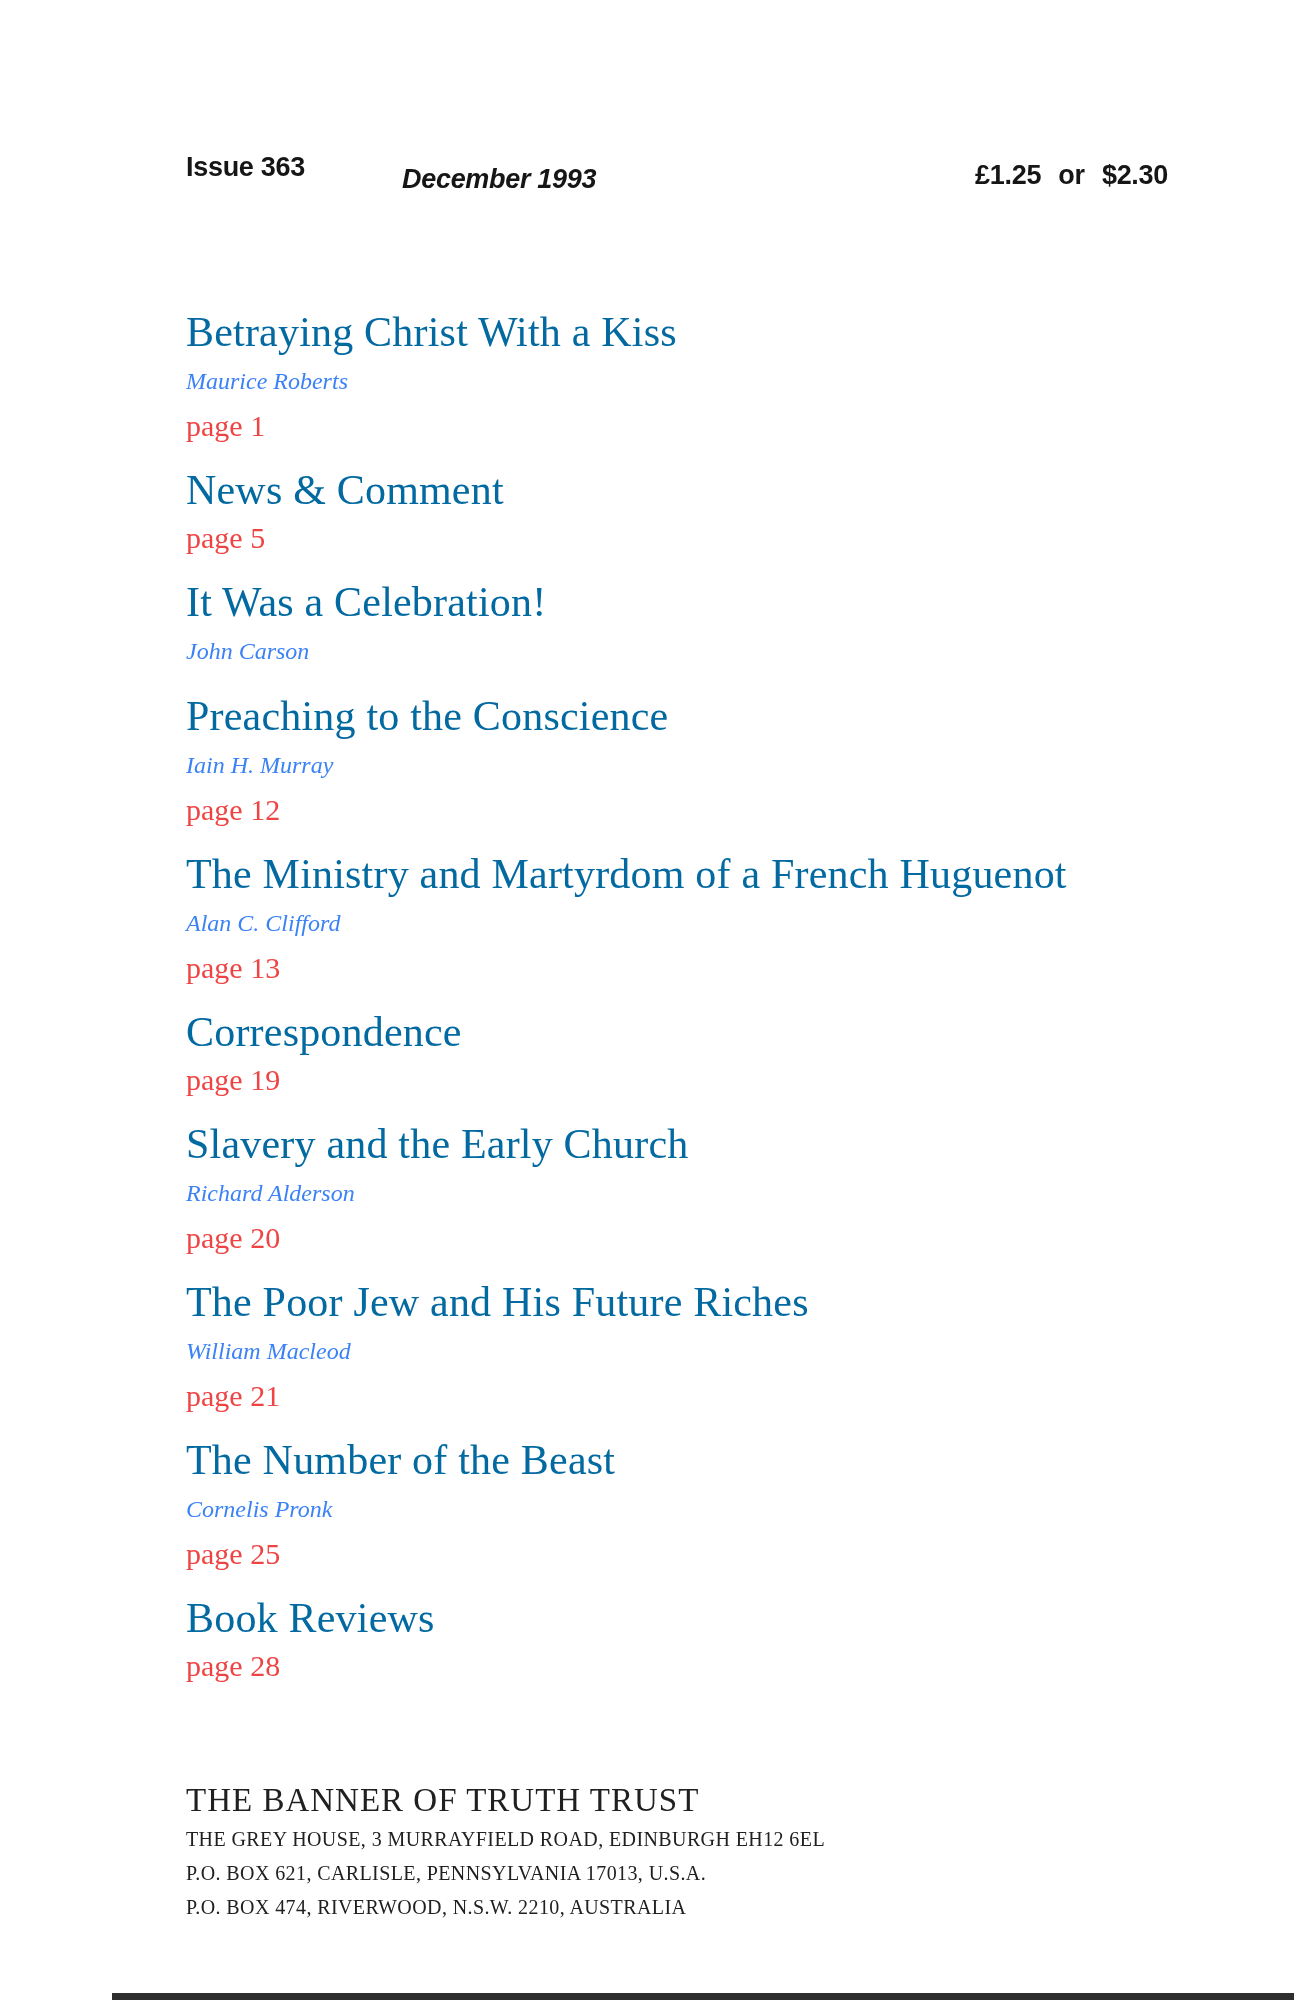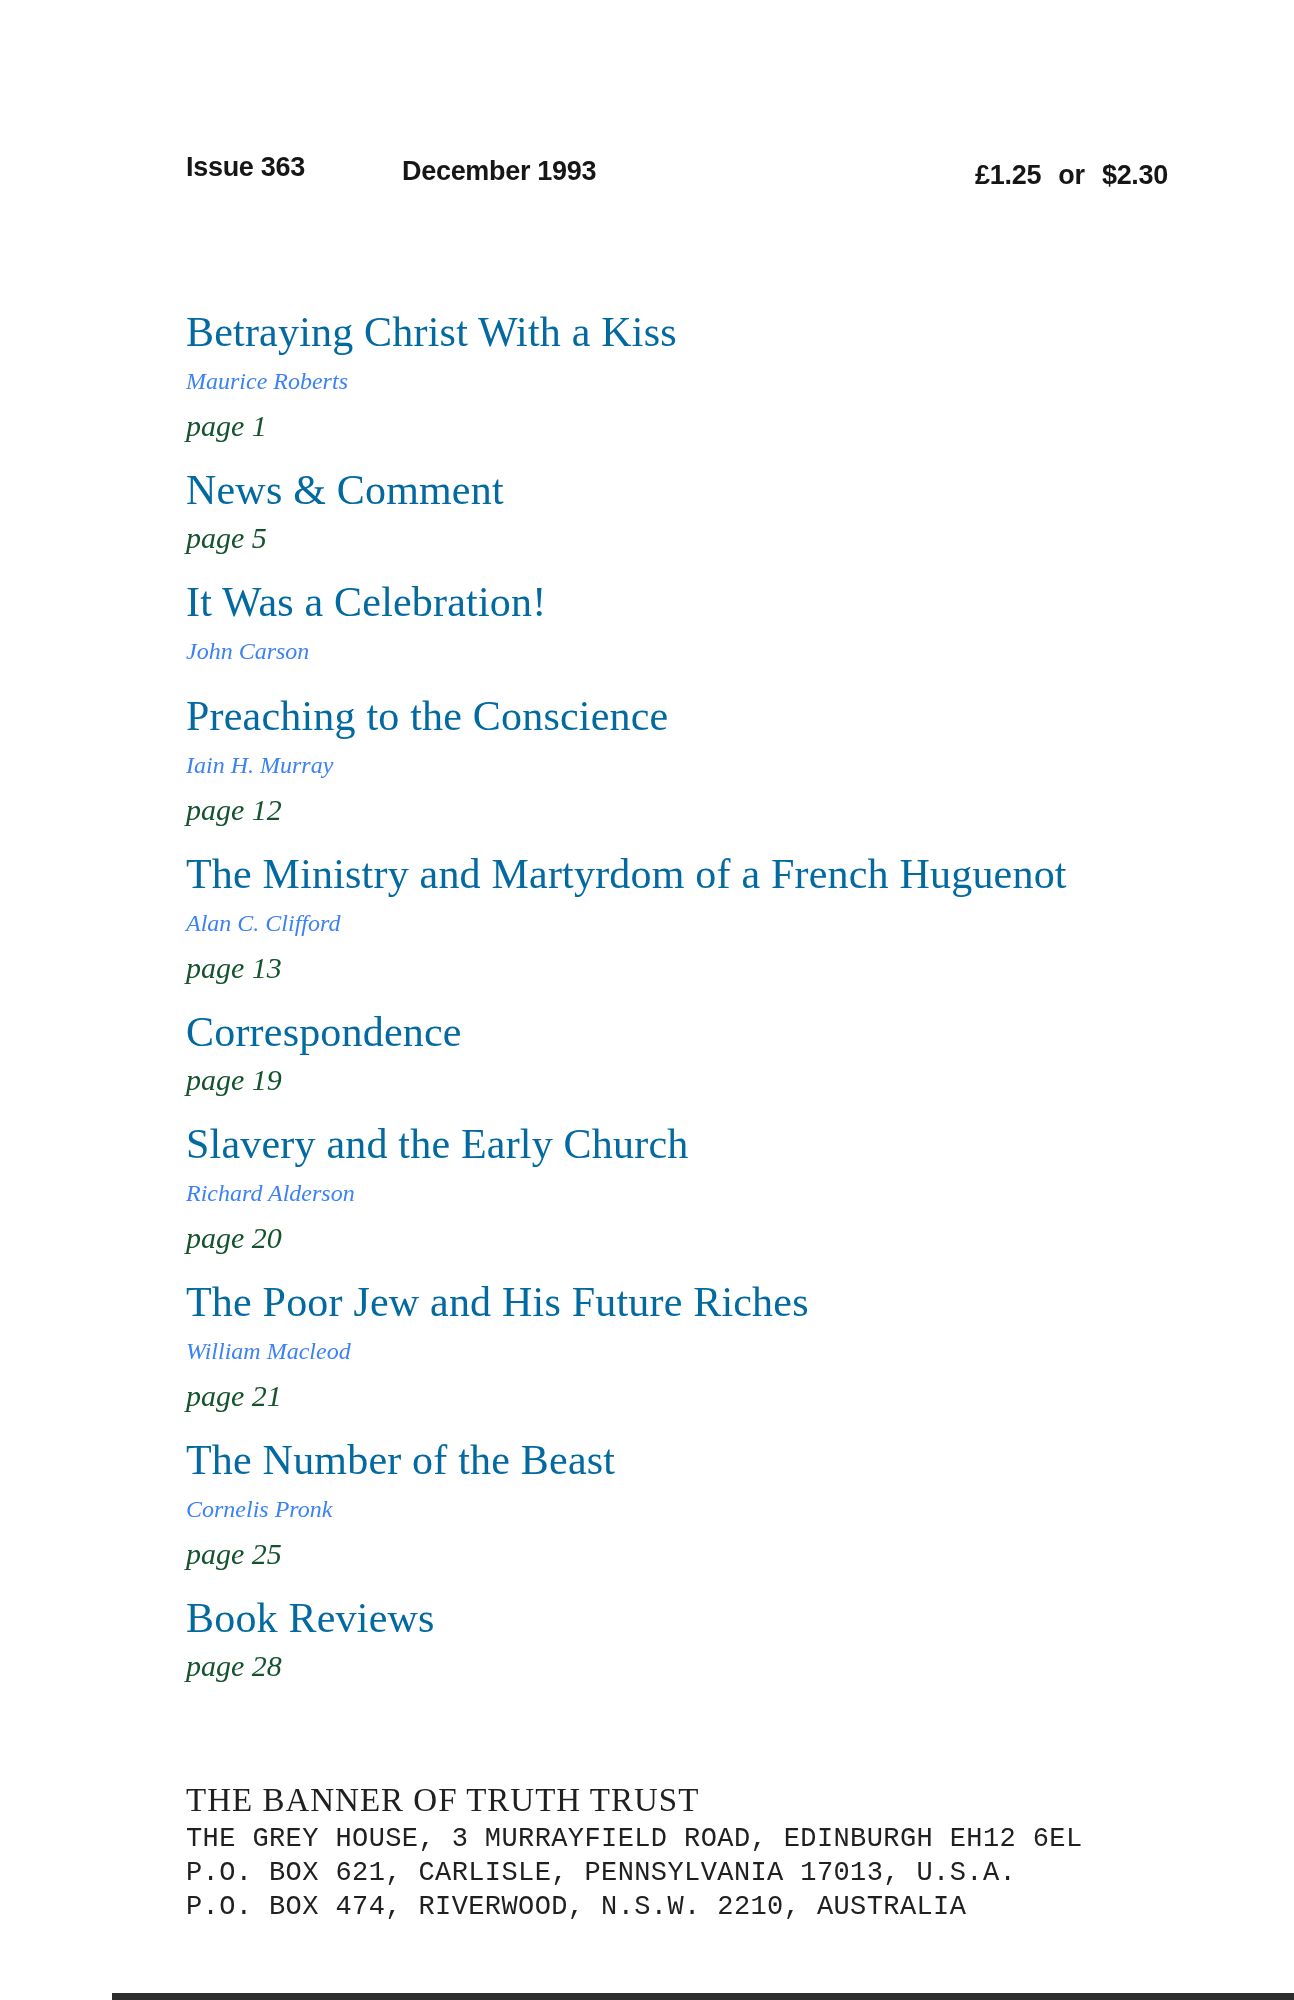--- a/index.html
+++ b/index.html
@@ -23,21 +23,21 @@
     left: 186px;
     right: 126px;
     height: 38px;
     font-family: "Liberation Sans", sans-serif;
     font-weight: bold;
     font-size: 27px;
     letter-spacing: -0.3px;
     color: #161616;
   }
   .masthead .issue  { position: absolute; left: 0;    top: 0; }
-  .masthead .date   { position: absolute; left: 216px; top: 4px; }
+  .masthead .date   { position: absolute; left: 216px; top: 12px; font-style: italic; }
   .masthead .price  { position: absolute; right: 0;   top: 8px; word-spacing: 10px; }
 
   
   .contents {
     position: absolute;
     top: 306px;
     left: 186px;
     right: 90px;
   }
   .article { margin: 0 0 16px 0; }
@@ -47,44 +47,42 @@
     color: #0369a1;
     letter-spacing: 0.2px;
   }
   .article-author {
     font-style: italic;
     font-size: 24px;
     line-height: 46px;
     color: #3b82f6;
   }
   .article-page {
-    font-style: italic;
     font-size: 30px;
     line-height: 44px;
-    color: #14532d;
+    color: #ef4444;
   }
 
   
   .publisher {
     position: absolute;
     left: 186px;
     top: 1778px;
     right: 60px;
     color: #202020;
   }
   .publisher-name {
     font-size: 33px;
     line-height: 44px;
     letter-spacing: 1px;
   }
   .publisher-address {
-    font-size: 27px;
+    font-size: 20px;
     line-height: 34px;
     letter-spacing: 0.4px;
-    font-family: Liberation Mono, monospace;
   }
 
   
   .scan-edge-bar {
     position: absolute;
     left: 112px;
     right: 0;
     bottom: 0;
     height: 7px;
     background: #2e2e2e;

